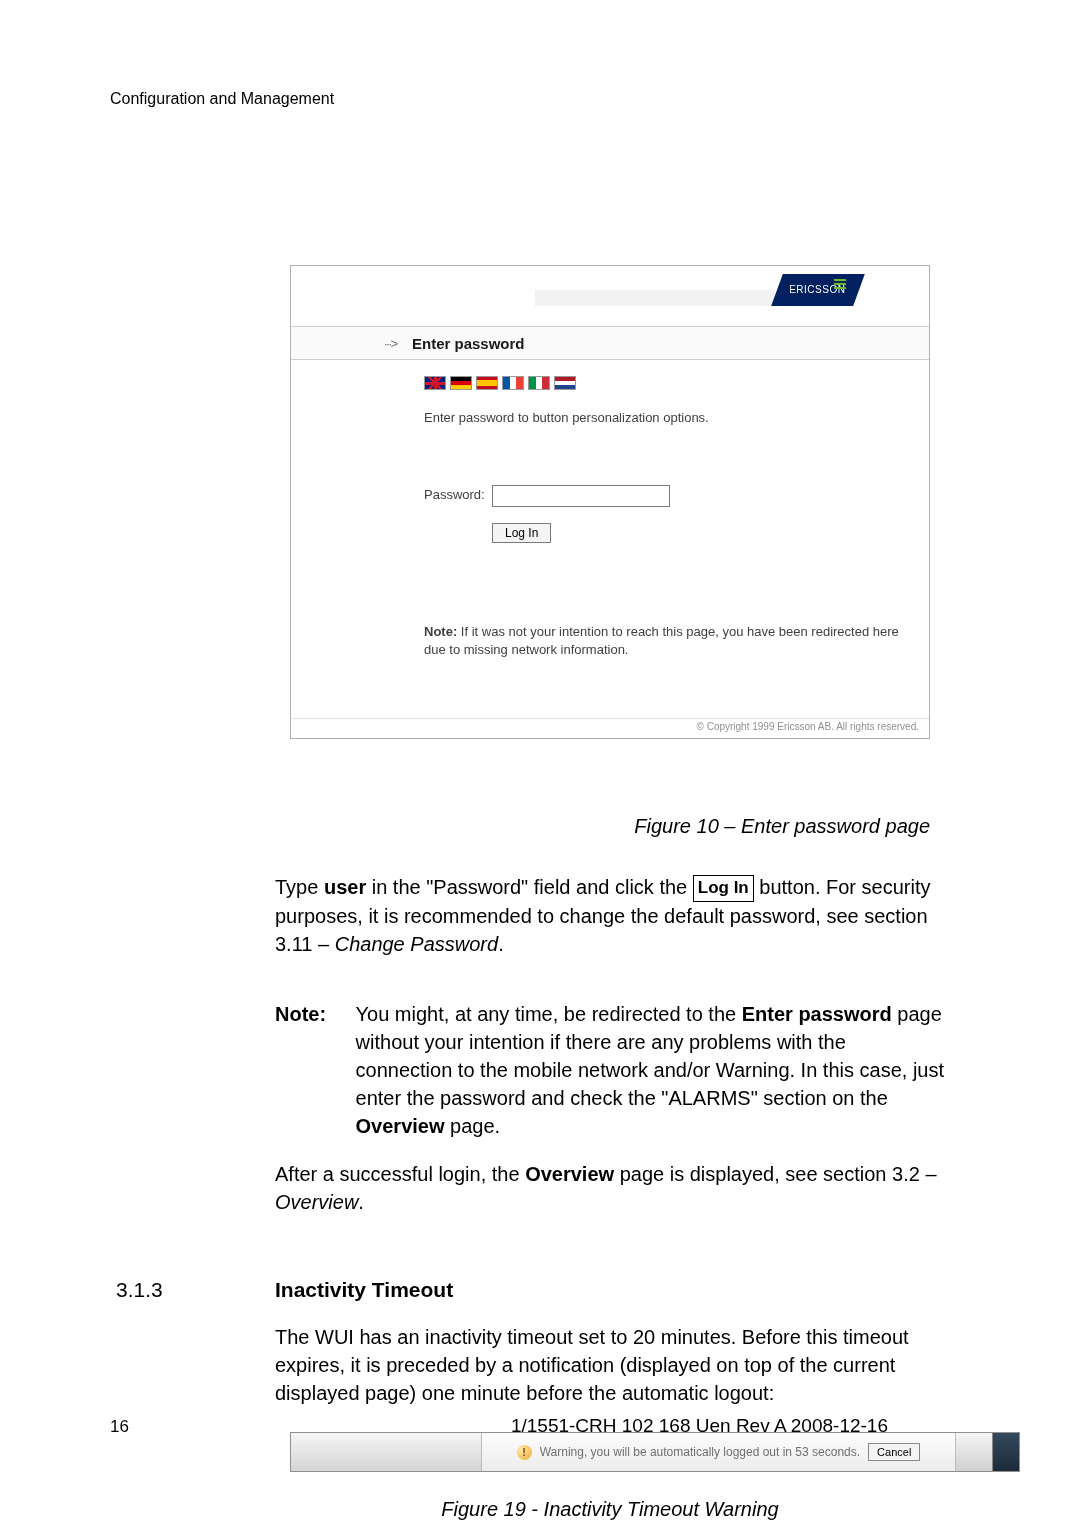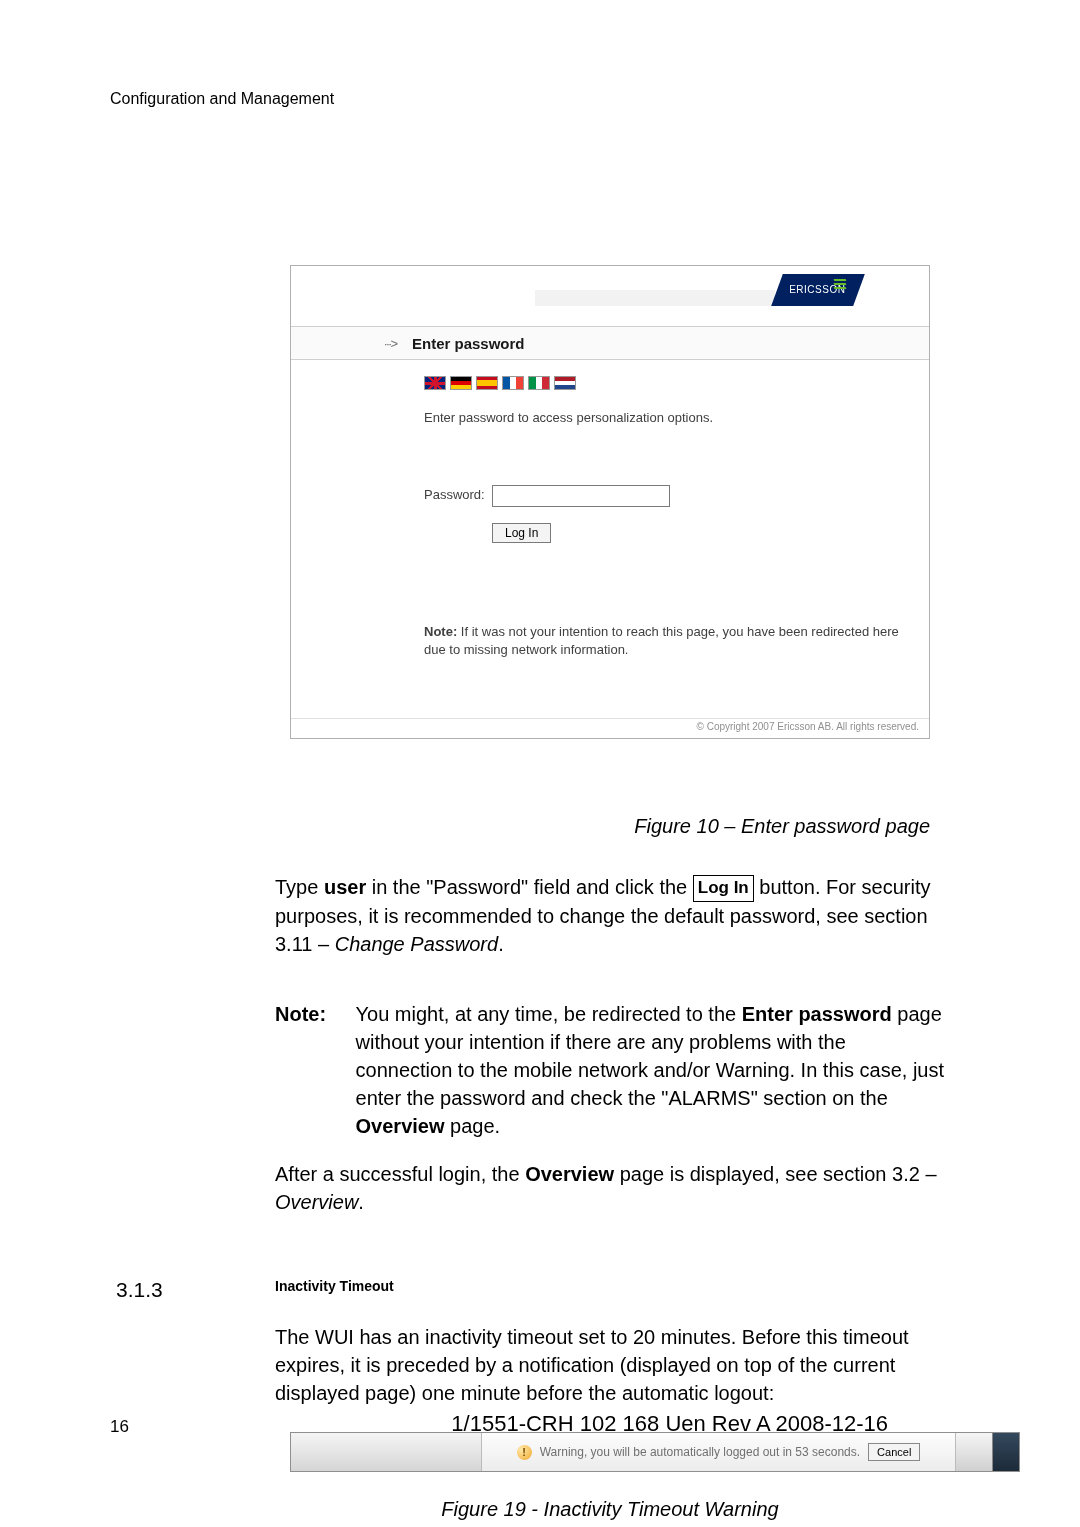--- a/index.html
+++ b/index.html
@@ -247,21 +247,21 @@
     position: absolute;
     left: 116px;
     top: 1278px;
     font-size: 21px;
     font-weight: normal;
   }
   .sec-title {
     position: absolute;
     left: 275px;
     top: 1278px;
-    font-size: 14px;
+    font-size: 21px;
     font-weight: bold;
   }
 
   .para3 {
     position: absolute;
     left: 275px;
     top: 1323px;
     width: 680px;
     font-size: 20px;
     line-height: 1.4;
@@ -343,21 +343,21 @@
   .footer-left {
     position: absolute;
     left: 110px;
     bottom: 90px;
     font-size: 17px;
   }
   .footer-right {
     position: absolute;
     right: 80px;
     bottom: 90px;
-    font-size: 22px;
+    font-size: 19px;
   }
 
   
   
 
 </style>
 </head>
 <body>
 
 <div class="page">
@@ -382,34 +382,34 @@
     </div>
     <div class="body">
       <div class="flags">
         <span class="flag flag-uk"></span>
         <span class="flag flag-de"></span>
         <span class="flag flag-es"></span>
         <span class="flag flag-fr"></span>
         <span class="flag flag-it"></span>
         <span class="flag flag-nl"></span>
       </div>
-      <p class="instr">Enter password to access personalization options.</p>
+      <p class="instr">Enter password to button personalization options.</p>
       <div class="pw-row">
         <label>Password:</label>
         <input type="password" style="">
       </div>
       <div class="login-btn">
         <button>Log In</button>
       </div>
       <div class="note">
         <b>Note:</b>
         <span>If it was not your intention to reach this page, you have been redirected here due to missing network information.</span>
       </div>
     </div>
-    <div class="copyright">© Copyright 2007 Ericsson AB. All rights reserved.</div>
+    <div class="copyright">© Copyright 1999 Ericsson AB. All rights reserved.</div>
   </div>
 
   <div class="caption">Figure 10 – Enter password page</div>
 
   <div class="para1">
     <span>Type </span><b>user</b><span> in the "Password" field and click the </span><span class="inline-btn"><b>Log In</b></span><span> button. For security purposes, it is recommended to change the default password, see section 3.11 – </span><i>Change Password</i><span>.</span>
   </div>
 
   <div class="note-block">
     <span class="nlabel">Note:</span>

